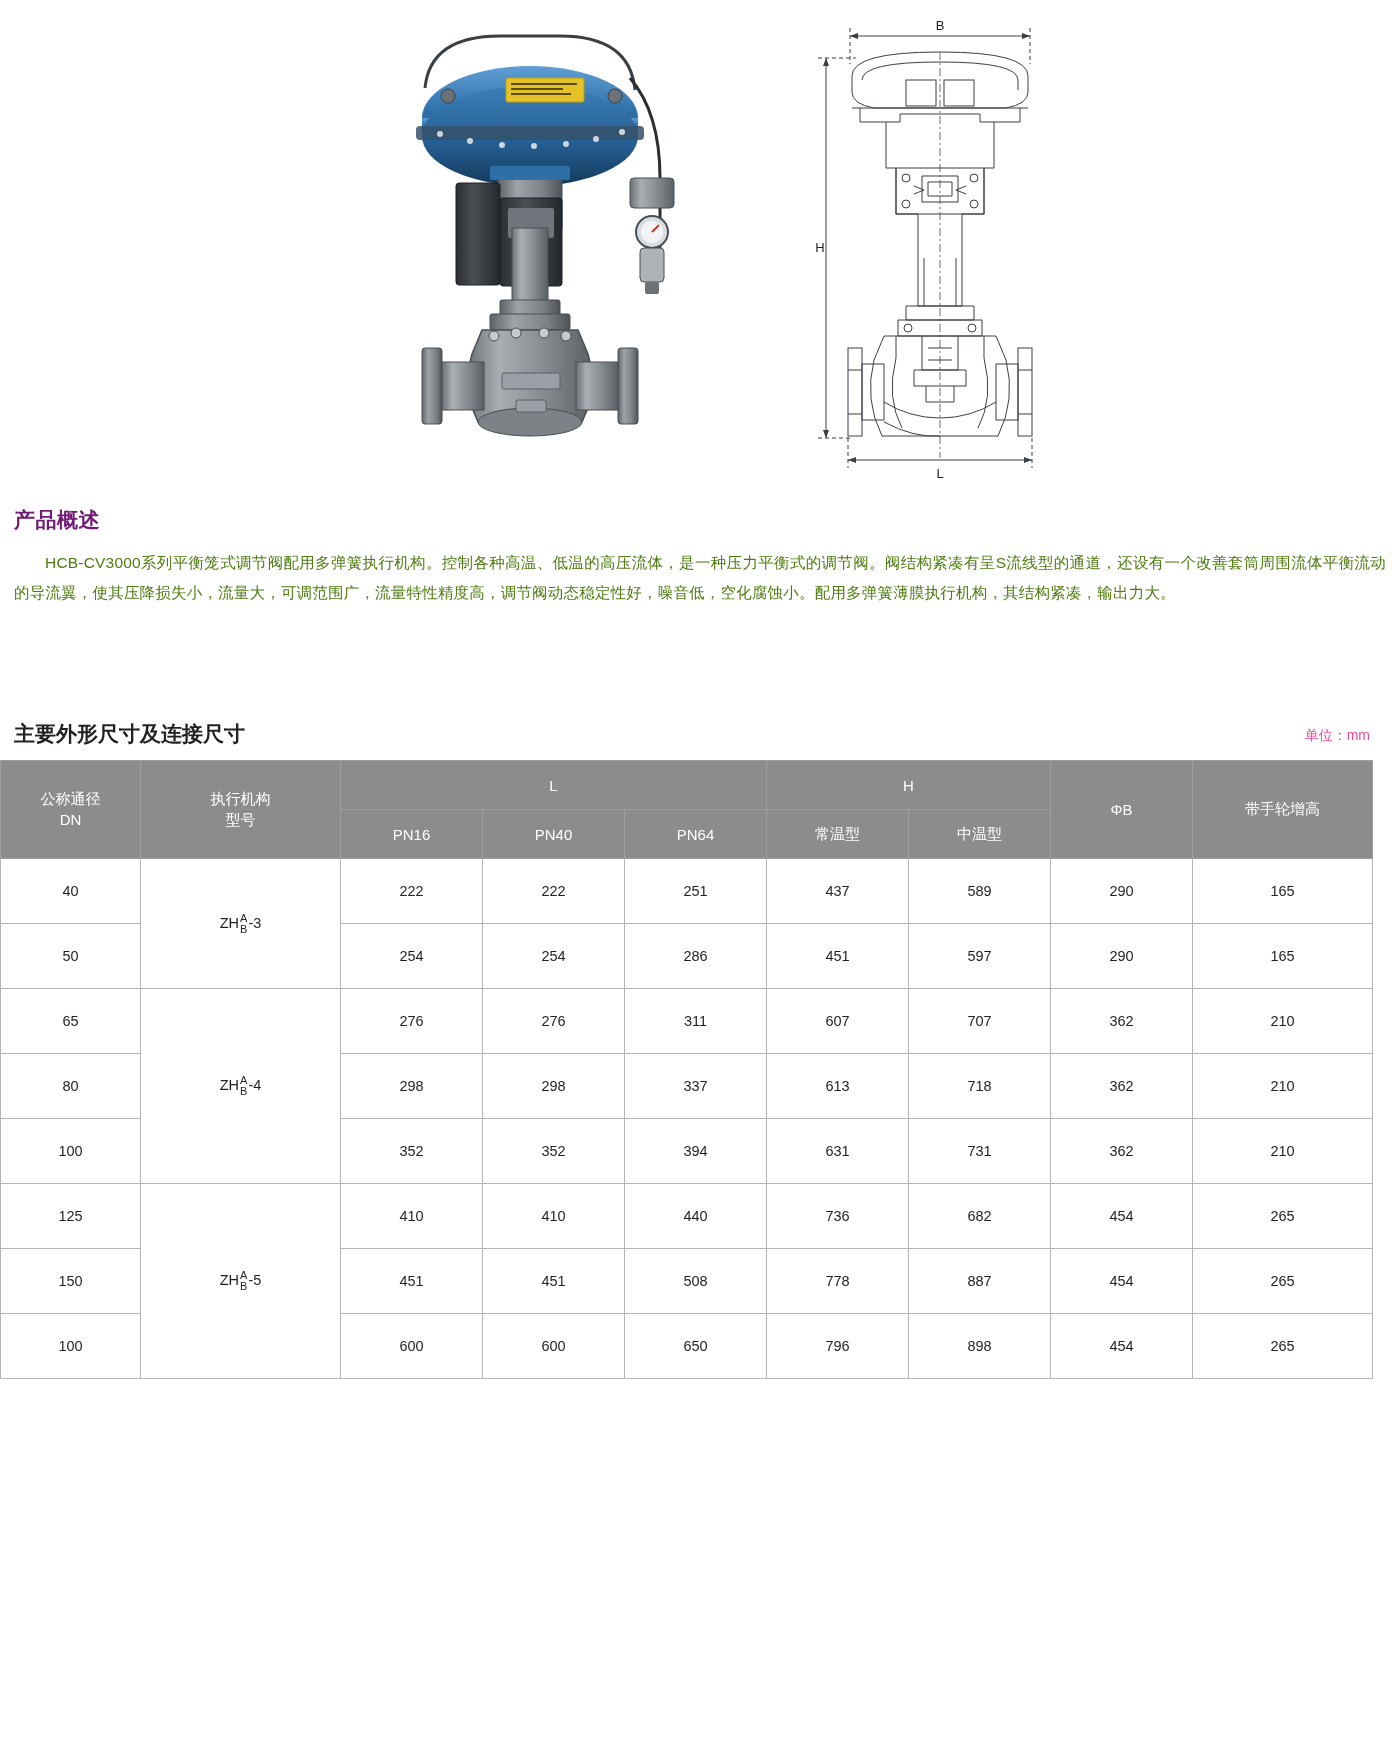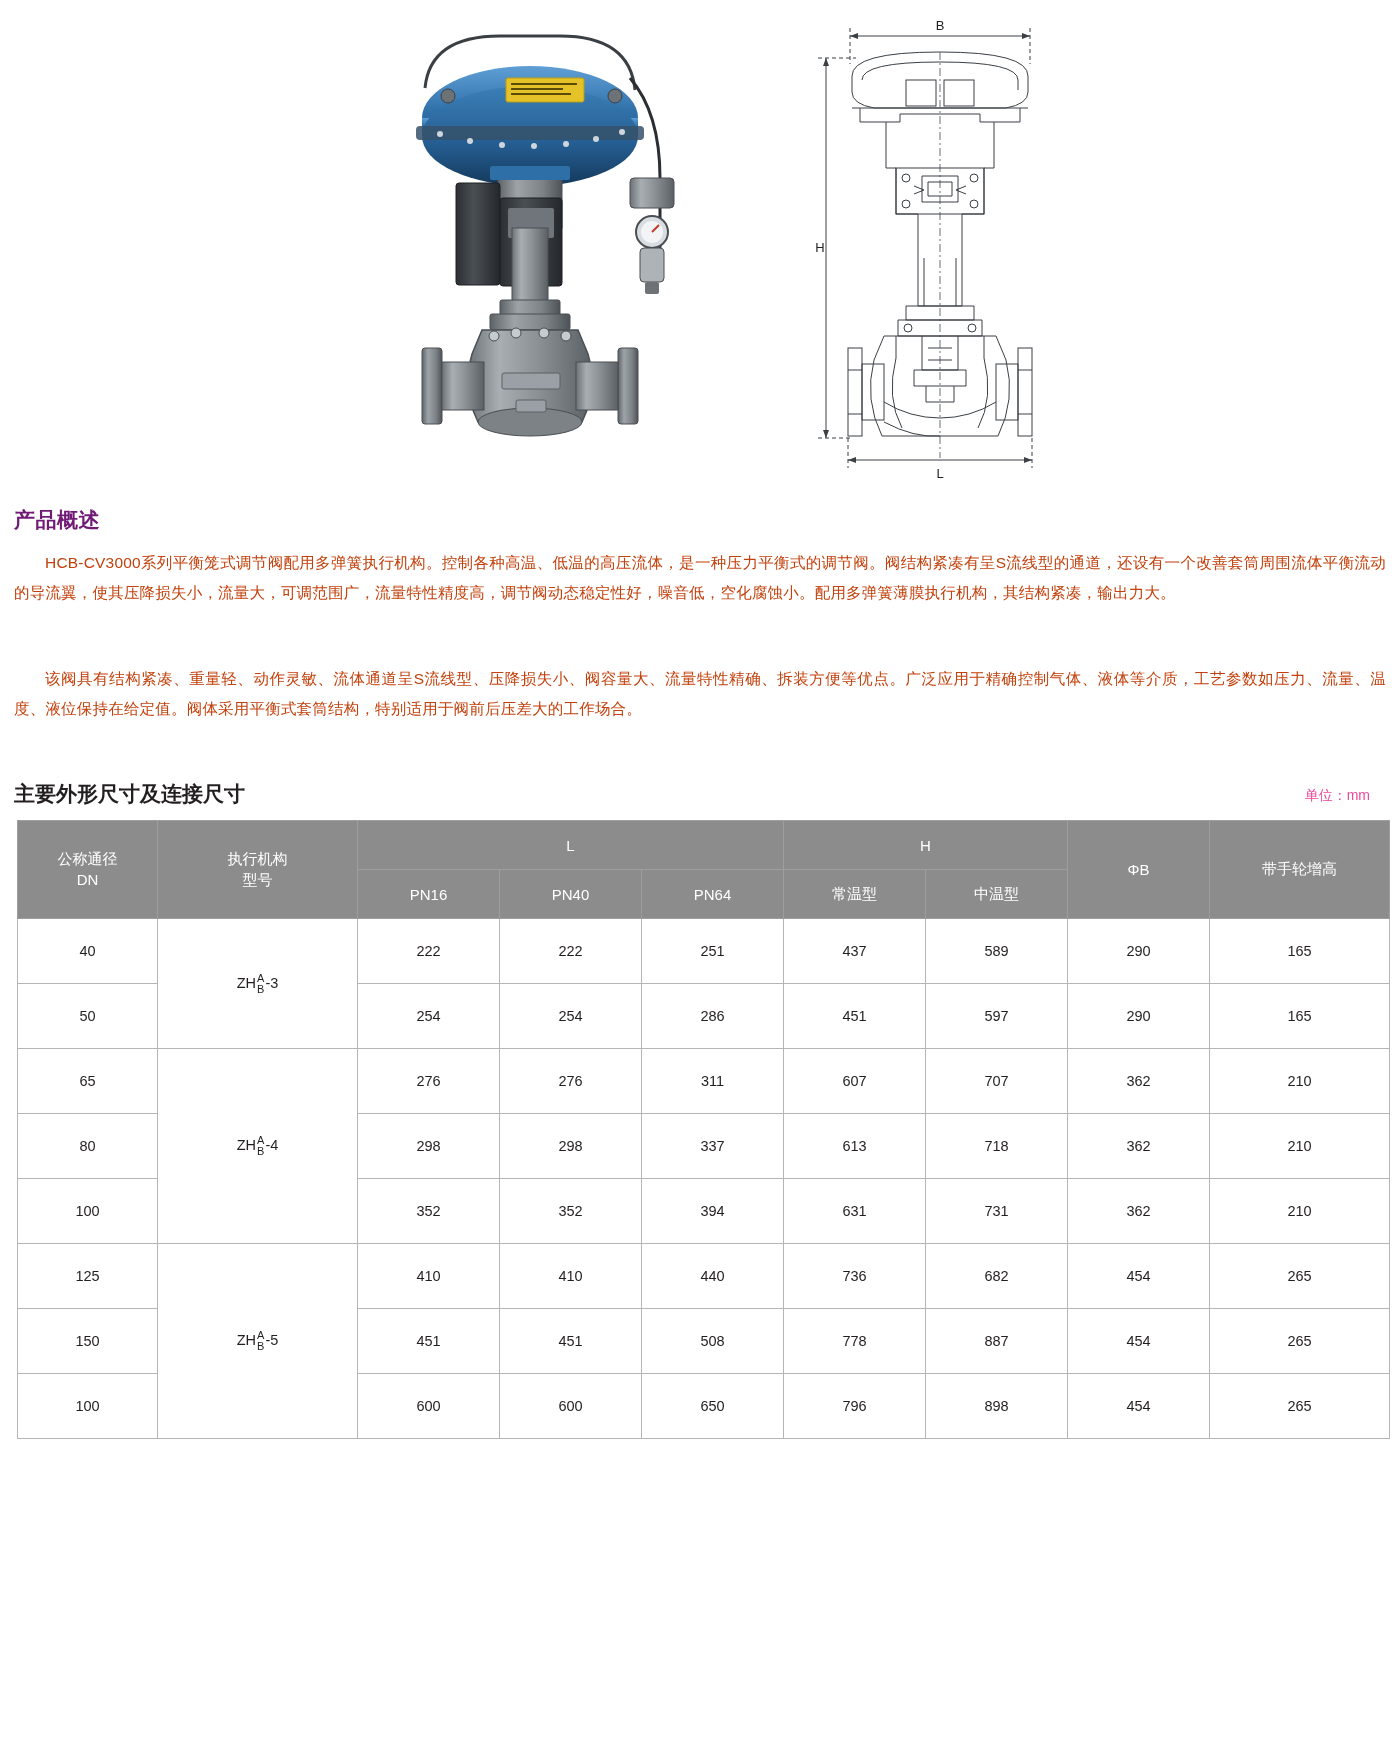--- a/index.html
+++ b/index.html
@@ -55,21 +55,21 @@
     margin: 26px 0 14px 0;
     letter-spacing: 0.5px;
     color: #701a75;
   }
   p.body-text {
     font-size: 15.5px;
     line-height: 30px;
     margin: 0;
     text-indent: 2em;
     text-align: justify;
-    color: #c2410c;
+    color: #4d7c0f;
     letter-spacing: 0.2px;
   }
 
   .spacer-lg { height: 56px; }
   .spacer-md { height: 40px; }
 
   
   .table-header-row {
     display: flex;
     align-items: flex-end;
@@ -84,21 +84,21 @@
   }
   .unit-note {
     font-size: 14px;
     color: #ec4899;
     padding-bottom: 3px;
   }
 
   table.dims {
     border-collapse: collapse;
     width: 1372px;
-    margin: 0 17px;
+    margin: 0 0;
     table-layout: fixed;
   }
   table.dims th, table.dims td {
     border: 1px solid #b5b5b5;
     text-align: center;
     vertical-align: middle;
     font-size: 14.5px;
     color: #231f20;
   }
   table.dims thead th {
@@ -321,21 +321,20 @@
   </div>
 
   <div class="section">
     <h2 class="heading">产品概述</h2>
     <p class="body-text">HCB-CV3000系列平衡笼式调节阀配用多弹簧执行机构。控制各种高温、低温的高压流体，是一种压力平衡式的调节阀。阀结构紧凑有呈S流线型的通道，还设有一个改善套筒周围流体平衡流动的导流翼，使其压降损失小，流量大，可调范围广，流量特性精度高，调节阀动态稳定性好，噪音低，空化腐蚀小。配用多弹簧薄膜执行机构，其结构紧凑，输出力大。</p>
   </div>
 
   <div class="spacer-lg"></div>
 
   <div class="section">
-    <p class="body-text">该阀具有结构紧凑、重量轻、动作灵敏、流体通道呈S流线型、压降损失小、阀容量大、流量特性精确、拆装方便等优点。广泛应用于精确控制气体、液体等介质，工艺参数如压力、流量、温度、液位保持在给定值。阀体采用平衡式套筒结构，特别适用于阀前后压差大的工作场合。</p>
   </div>
 
   <div class="spacer-lg"></div>
 
   <div class="table-header-row">
     <h2>主要外形尺寸及连接尺寸</h2>
     <div class="unit-note">单位：mm</div>
   </div>
 
   <table class="dims">

